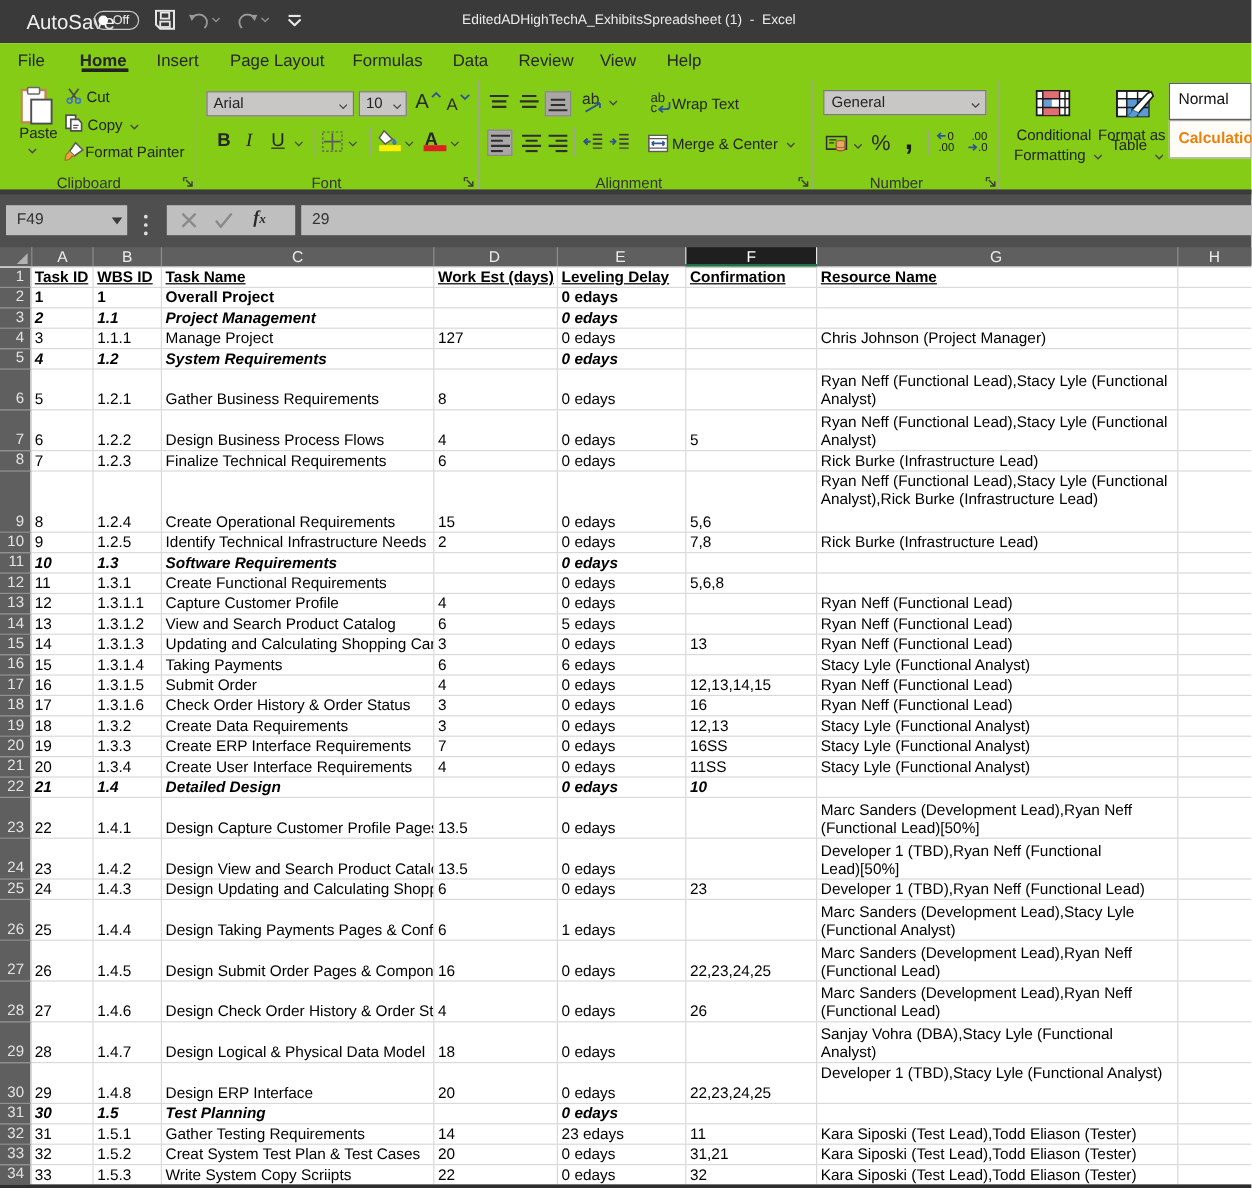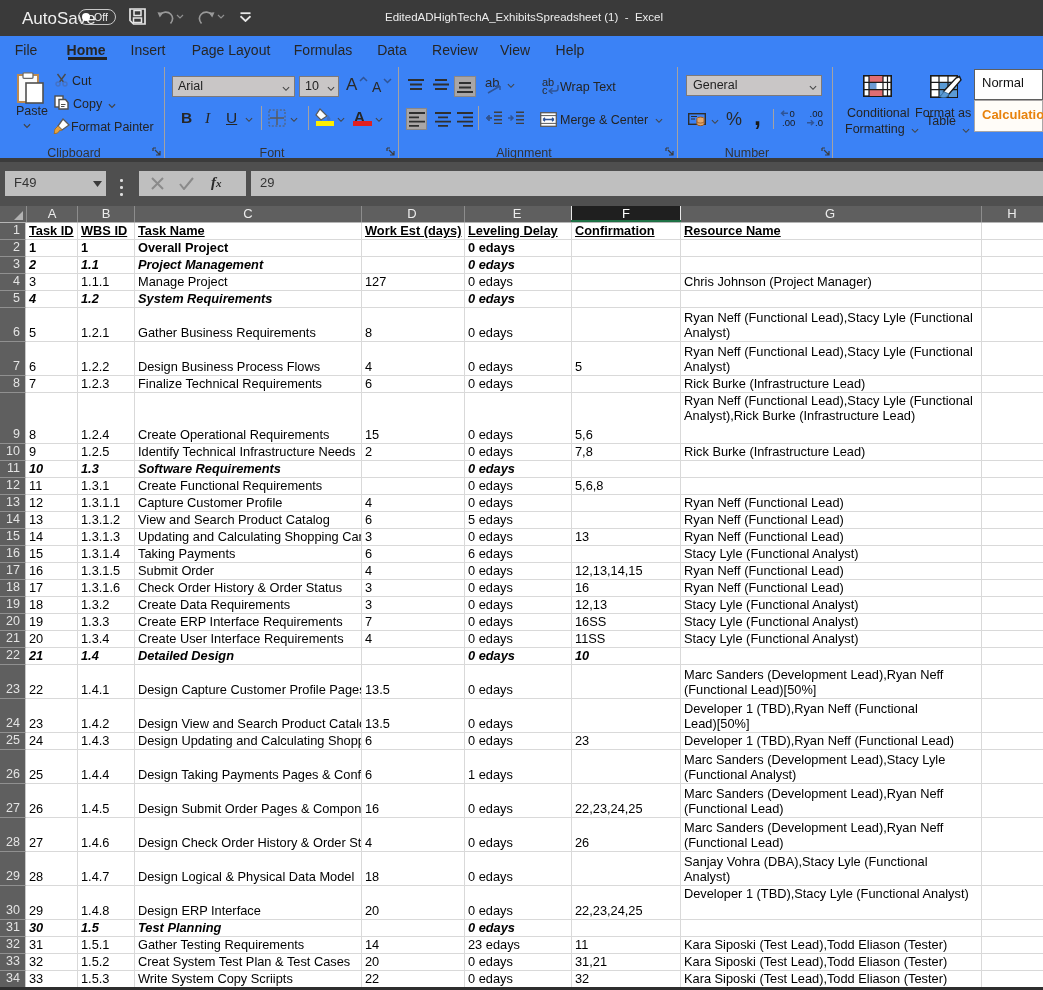--- a/index.html
+++ b/index.html
@@ -1,18 +1,18 @@
 <!DOCTYPE html>
 <html><head><meta charset="utf-8"><style>
 *{margin:0;padding:0;box-sizing:border-box}
 html,body{width:1043px;height:990px;overflow:hidden;background:#fff;
  font-family:"Liberation Sans",sans-serif;position:relative}
 .ab{position:absolute}
 #titlebar{position:absolute;left:0;top:0;width:1043px;height:36px;background:#3a3a3a}
-#tabrow{position:absolute;left:0;top:36px;width:1043px;height:130px;background:#3b82f6}
+#tabrow{position:absolute;left:0;top:36px;width:1043px;height:130px;background:#84cc16}
 .tab{position:absolute;top:6px;font-size:14px;color:#262626;transform:translateX(-50%)}
 #fbar{position:absolute;left:0;top:158px;width:1043px;height:63px;background:#4f4f4f;border-top:4px solid #3b3b3b}
 .fbox{position:absolute;top:9px;height:25px;background:#bfbfbf}
 #colhead{position:absolute;left:0;top:206px;width:1043px;height:16px;background:#5f5f5f}
 .cl{position:absolute;top:0;height:16px;line-height:16px;font-size:13px;color:#ececec;transform:translateX(-50%)}
 .cs{position:absolute;top:0;width:1px;height:16px;background:#8d8d8d}
 #grid{position:absolute;left:0;top:223px;width:1043px;height:764px;background:#fff;overflow:hidden}
 table{border-collapse:separate;border-spacing:0;table-layout:fixed;width:1090px}
 td{border-right:1px solid #d9d9d9;border-bottom:1px solid #d9d9d9;vertical-align:bottom;
  font-size:12.8px;line-height:15px;color:#000;padding:0 1px 1px 3px;overflow:hidden;white-space:nowrap}

